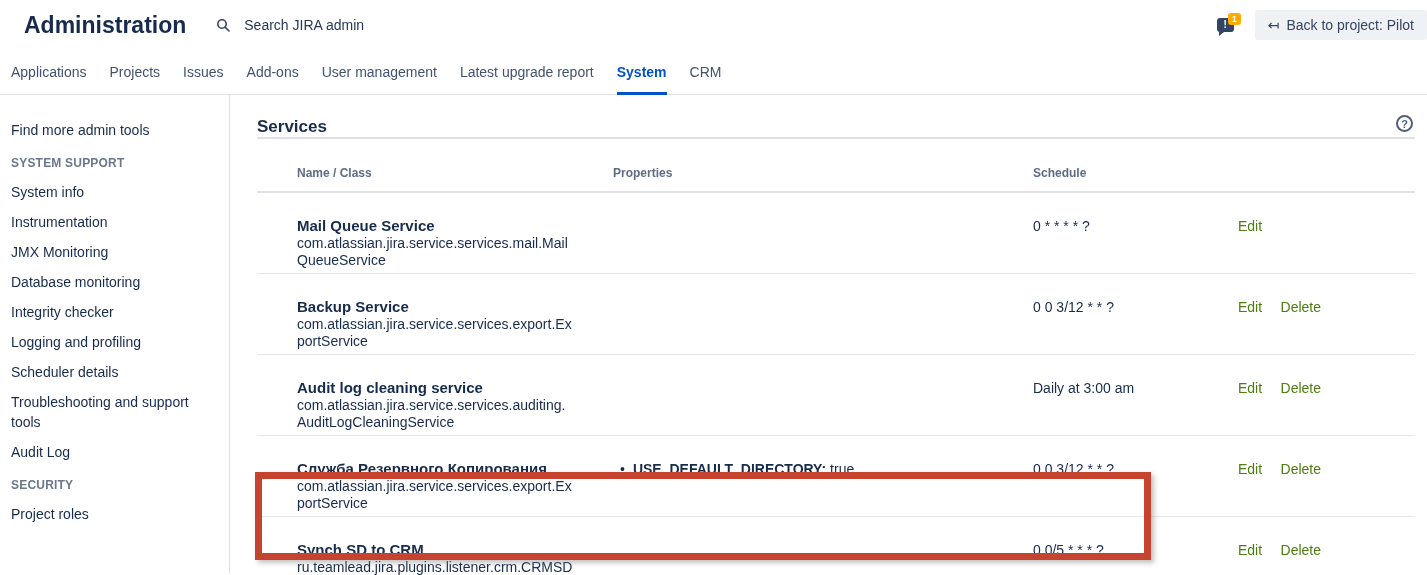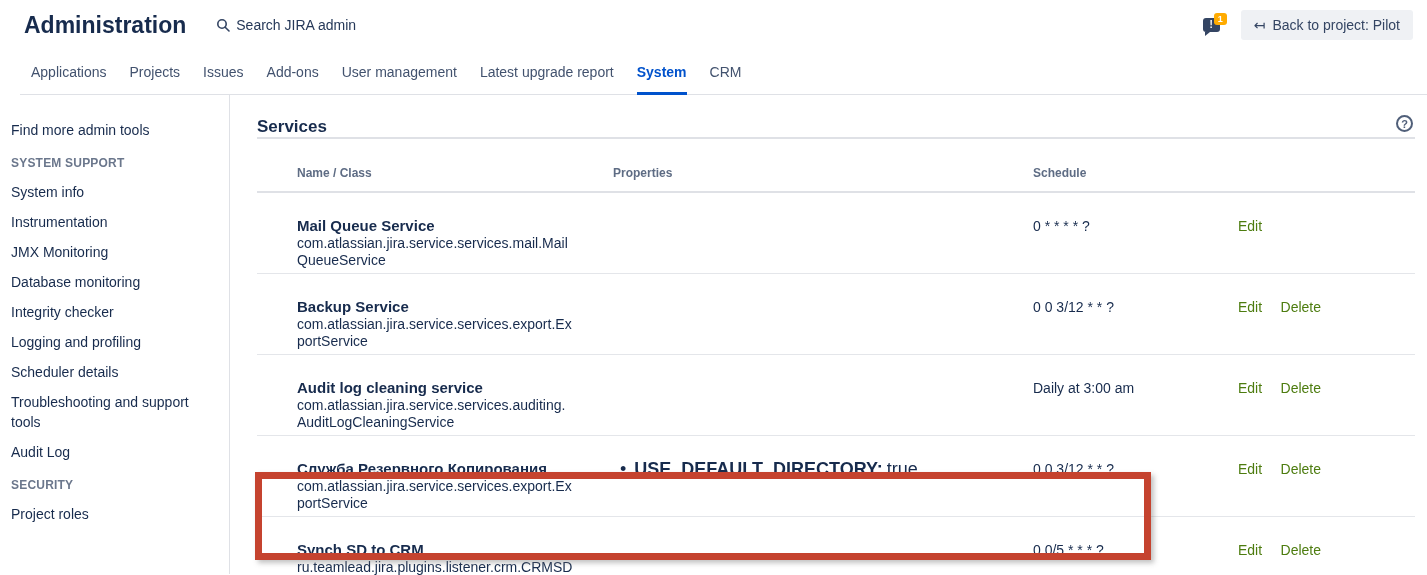--- a/index.html
+++ b/index.html
@@ -1,42 +1,42 @@
 <!DOCTYPE html>
 <html><head>
 <meta charset="utf-8">
 <style>
   * { margin:0; padding:0; box-sizing:border-box; }
   html,body { width:1427px; height:575px; overflow:hidden; background:#fff;
     font-family:"Liberation Sans", sans-serif; color:#172B4D; }
   .page { position:relative; width:1427px; height:575px; }
 
   
-  .app-header { height:50px; display:flex; align-items:center; padding:0 14px 0 24px; }
+  .app-header { height:50px; display:flex; align-items:center; padding:0 0 0 24px; }
   .page-title { font-size:23px; font-weight:bold; color:#172B4D; letter-spacing:0; }
-  .search-wrap { display:flex; align-items:center; margin-left:30px; gap:6px; }
+  .search-wrap { display:flex; align-items:center; margin-left:30px; gap:14px; }
   .search-wrap input { border:none; outline:none; font-size:14px; width:160px;
     font-family:"Liberation Sans", sans-serif; color:#172B4D; background:transparent; }
   .search-wrap input::placeholder { color:#253858; opacity:1; }
   .header-right { margin-left:auto; display:flex; align-items:center; gap:16px; }
   .notif { position:relative; width:22px; height:20px; cursor:pointer; }
   .bubble { position:absolute; left:0; top:3px; width:17px; height:14px; background:#344563;
     border-radius:3px; color:#fff; font-size:10px; font-weight:bold; text-align:center; line-height:14px; }
   .bubble::after { content:""; position:absolute; left:2px; bottom:-4px; border-left:5px solid #344563;
     border-bottom:4px solid transparent; }
   .notif-badge { position:absolute; right:-2px; top:-2px; background:#FFAB00; color:#fff;
     font-size:9px; font-weight:bold; border-radius:3px; padding:1px 4px; line-height:10px; }
   .back-btn { display:flex; align-items:center; gap:7px; background:#EFF1F4; border:none;
     border-radius:3px; padding:7px 13px; font-size:14px; color:#344563; cursor:pointer;
     font-family:"Liberation Sans", sans-serif; }
   .back-arrow { font-size:14px; line-height:14px; }
 
   
   .nav-tabs { height:45px; display:flex; align-items:center; gap:23px; padding:0 0 0 11px;
-    border-bottom:1px solid #DFE1E6;margin-left:20px; }
+    border-bottom:1px solid #DFE1E6; }
   .tab { font-size:14px; color:#42526E; cursor:pointer; height:45px; line-height:45px; }
   .tab.active { color:#0052CC; border-bottom:3px solid #0052CC; font-weight:bold; }
 
   
   .body-row { display:flex; height:479px; }
   .sidebar { width:230px; border-right:1px solid #DFE1E6; padding:25px 10px 0 11px; flex-shrink:0; }
   .side-item { font-size:14px; line-height:20px; margin-bottom:10px; color:#172B4D; cursor:pointer; display:block; text-decoration:none; }
   .side-section { font-size:12px; font-weight:bold; color:#6B778C; letter-spacing:0.2px;
     margin:16px 0 12px 0; }
 
@@ -50,21 +50,21 @@
 
   .svc-table { margin-top:27px; }
   .thead, .trow { display:grid; grid-template-columns:356px 420px 197px 185px; }
   .thead { border-bottom:2px solid #DFE1E6; padding-bottom:11px; }
   .th { font-size:12px; font-weight:bold; color:#5E6C84; }
   .th.first { padding-left:40px; }
   .trow { border-bottom:1px solid #E4E6EA; padding-top:24px; padding-bottom:4px; }
   .cell-name { padding-left:40px; padding-right:40px; }
   .svc-name { font-size:15px; font-weight:bold; line-height:18px; color:#172B4D; }
   .svc-class { font-size:14px; line-height:17px; color:#172B4D; word-break:break-all; max-width:312px; }
-  .cell-props { font-size:18px; line-height:18px; padding-left:7px; }
+  .cell-props { font-size:14px; line-height:18px; padding-left:7px; }
   .prop-bullet { margin-right:8px; }
   .prop-key { font-weight:bold; }
   .prop-val { margin-left:4px; }
   .cell-sched { font-size:14px; line-height:18px; color:#172B4D; }
   .cell-actions { padding-left:8px; }
   .action-link { color:#4d7c0f; font-size:14px; line-height:18px; text-decoration:none;
     margin-right:14px; cursor:pointer; }
 
   
   .red-box { position:absolute; left:255px; top:472px; width:896px; height:88px;

